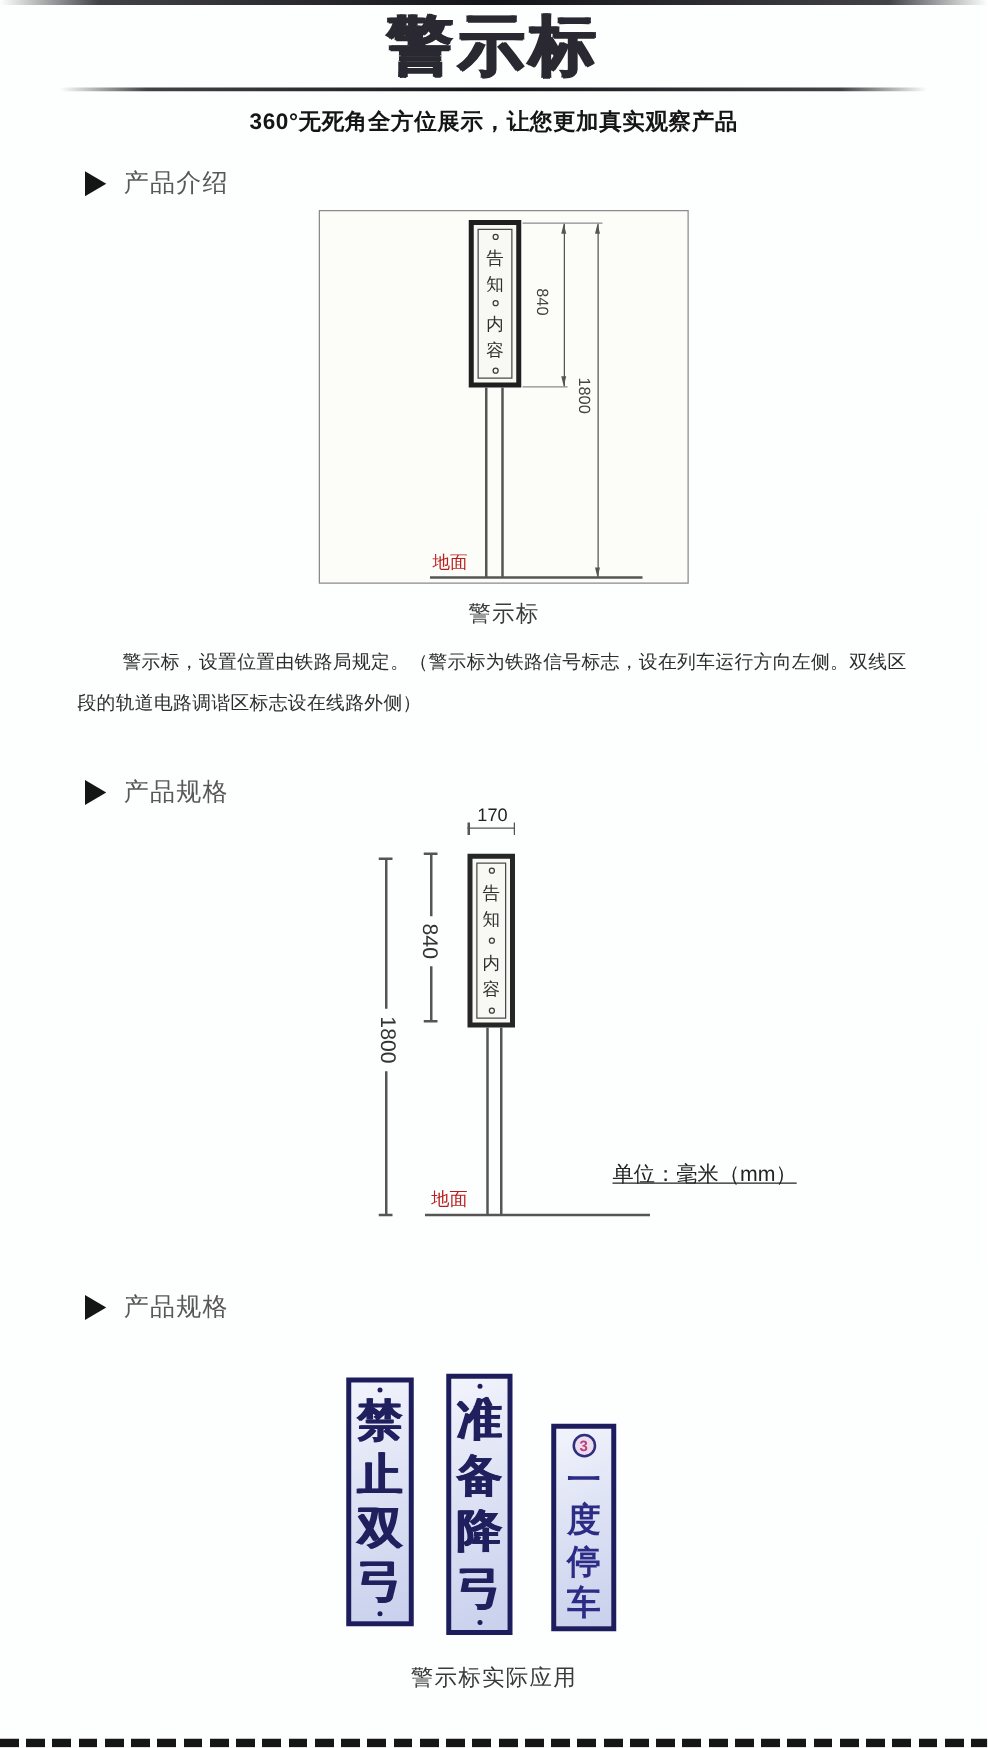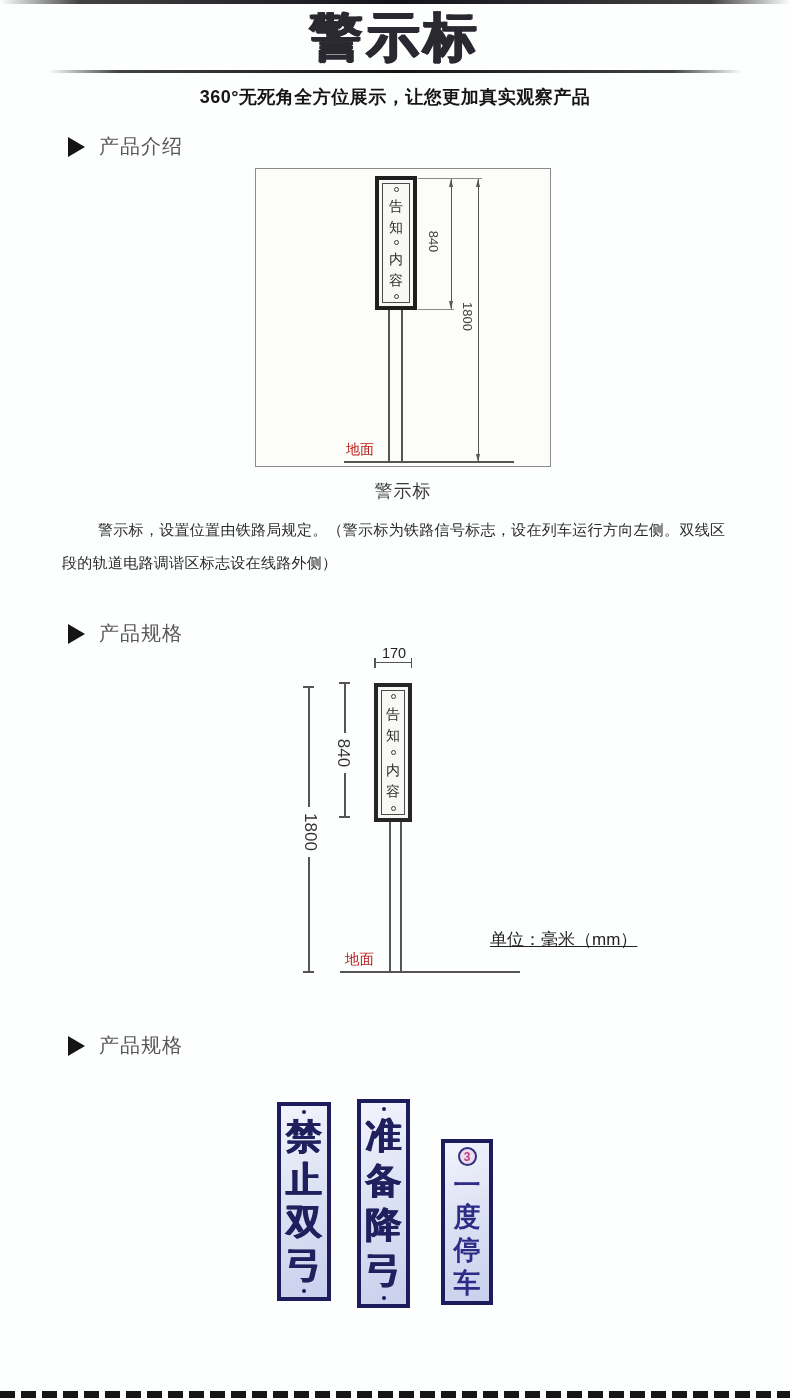--- a/index.html
+++ b/index.html
@@ -190,15 +190,16 @@
     </div>
     <div class="app-sign" id="sign-3">
       <span class="badge">3</span>
       <span class="ch">一</span>
       <span class="ch">度</span>
       <span class="ch">停</span>
       <span class="ch">车</span>
     </div>
   </div>
 
+  <div class="app-caption">警示标实际应用</div>
 
   <div class="bottom-dashes"></div>
 </div>
 
 </body></html>

